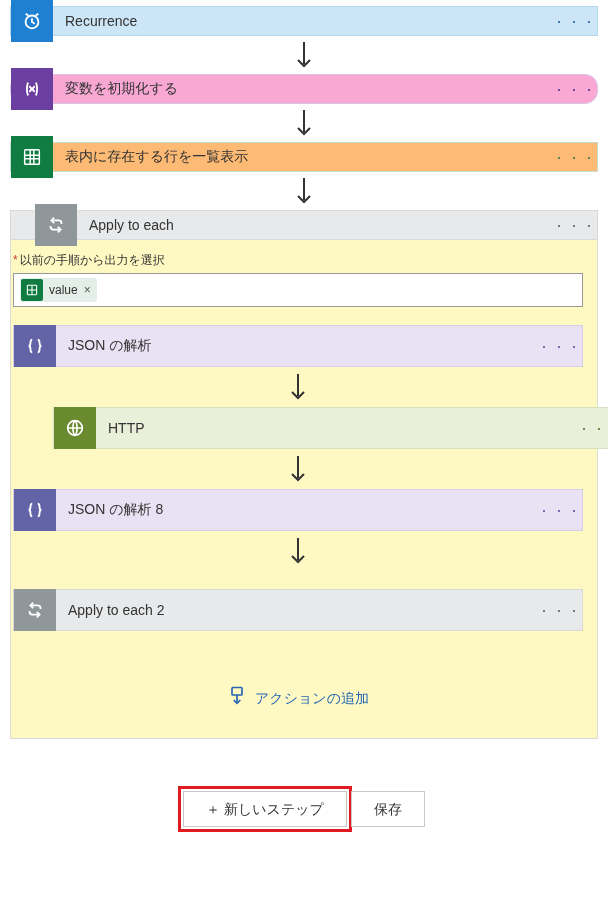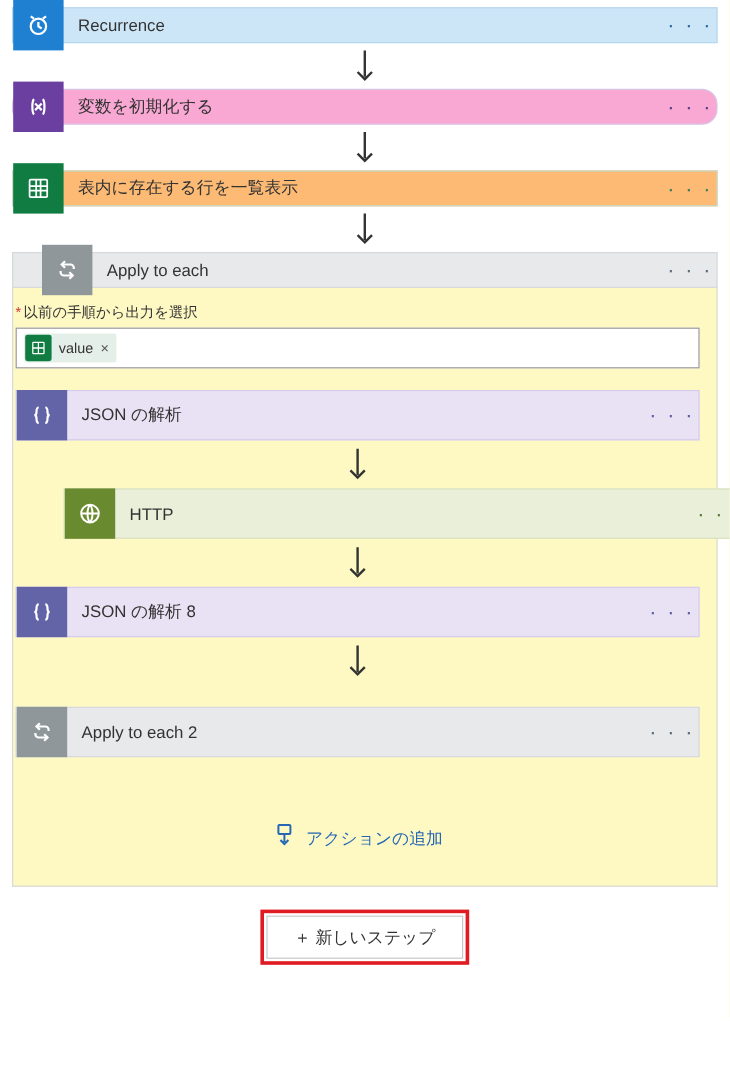--- a/index.html
+++ b/index.html
@@ -85,21 +85,21 @@
 
   .add-action {
     margin-top: 54px;
     display:flex; align-items:flex-end; justify-content:center;
     gap: 8px;
     color:#2567b5; font-size: 14px;
     cursor:pointer;
   }
 
   .footer {
-    margin-top: 24px;
+    margin-top: 52px;
     display:flex; justify-content:center; gap: 4px;
   }
   .btn {
     height: 36px; line-height: 34px;
     padding: 0 22px;
     background:#ffffff;
     border:1px solid #c8c8c8;
     font-size: 14px;
     color:#333;
     cursor:pointer;
@@ -311,15 +311,16 @@
         <span>アクションの追加</span>
       </div>
     </div>
   </div>
 
   <div class="footer">
     <button class="btn btn-primary-outline">
       <span>＋</span>
       <span>新しいステップ</span>
     </button>
+    <button class="btn">保存</button>
   </div>
 
 </div>
 
 </body></html>

